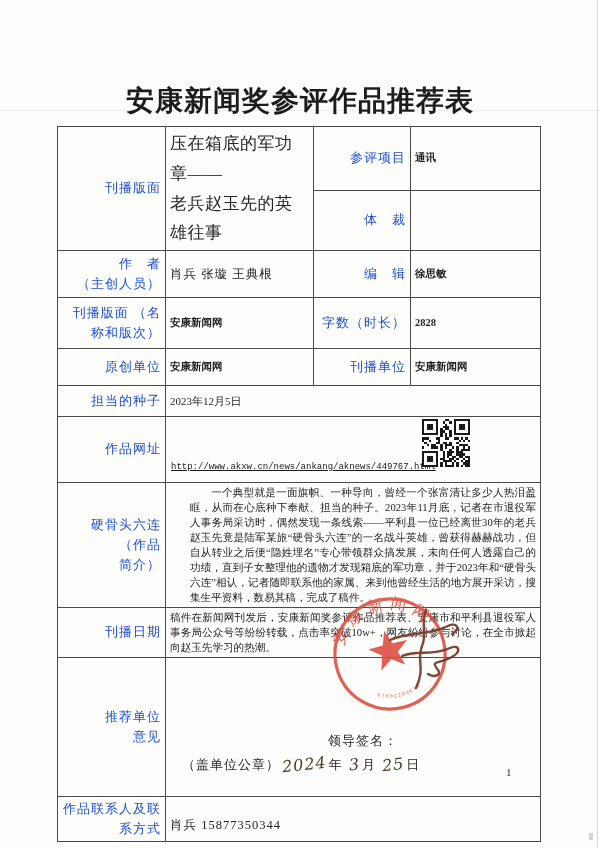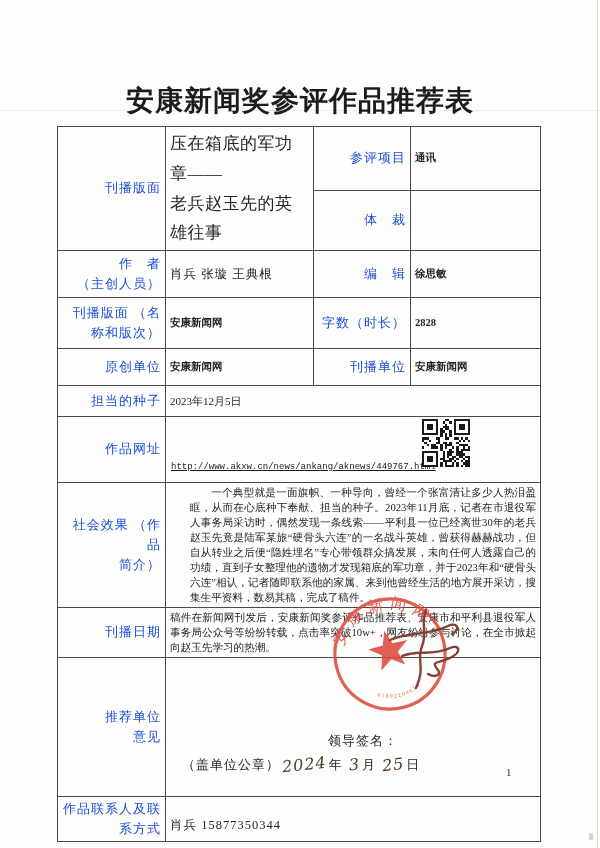--- a/index.html
+++ b/index.html
@@ -237,21 +237,21 @@
                 <rect x="16" y="2" width="3" height="3" fill="#1a1a1a"></rect>
                 <rect x="0" y="14" width="7" height="7" fill="#1a1a1a"></rect>
                 <rect x="1" y="15" width="5" height="5" fill="#ffffff"></rect>
                 <rect x="2" y="16" width="3" height="3" fill="#1a1a1a"></rect>
               </svg>
         </div>
       </td>
     </tr>
 
     <tr style="height:107px">
-      <td class="lbl">社会效果 （作品
+      <td class="lbl">硬骨头六连 （作品
 简介）</td>
       <td class="para" colspan="3">
         <div class="indent2">一个典型就是一面旗帜、一种导向，曾经一个张富清让多少人热泪盈眶，从而在心底种下奉献、担当的种子。2023年11月底，记者在市退役军人事务局采访时，偶然发现一条线索——平利县一位已经离世30年的老兵赵玉先竟是陆军某旅“硬骨头六连”的一名战斗英雄，曾获得赫赫战功，但自从转业之后便“隐姓埋名”专心带领群众搞发展，未向任何人透露自己的功绩，直到子女整理他的遗物才发现箱底的军功章，并于2023年和“硬骨头六连”相认，记者随即联系他的家属、来到他曾经生活的地方展开采访，搜集生平资料，数易其稿，完成了稿件。</div>
       </td>
     </tr>
 
     <tr style="height:46px">
       <td class="lbl">刊播日期</td>
       <td class="para" colspan="3">
         <div>稿件在新闻网刊发后，安康新闻奖参评作品推荐表、安康市和平利县退役军人事务局公众号等纷纷转载，点击率突破10w+，网友纷纷参与讨论，在全市掀起向赵玉先学习的热潮。</div>

